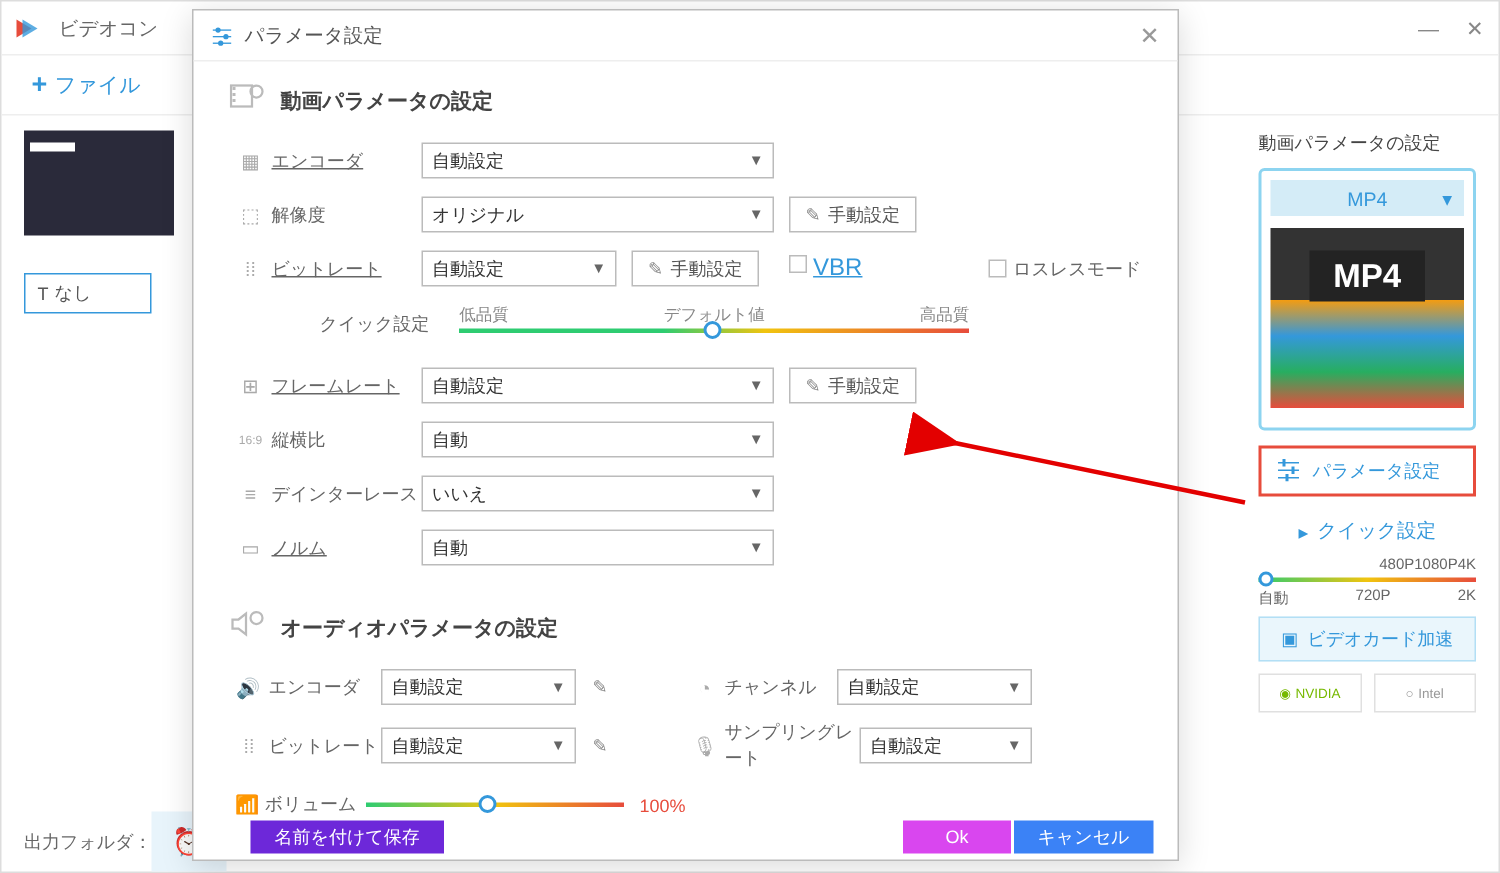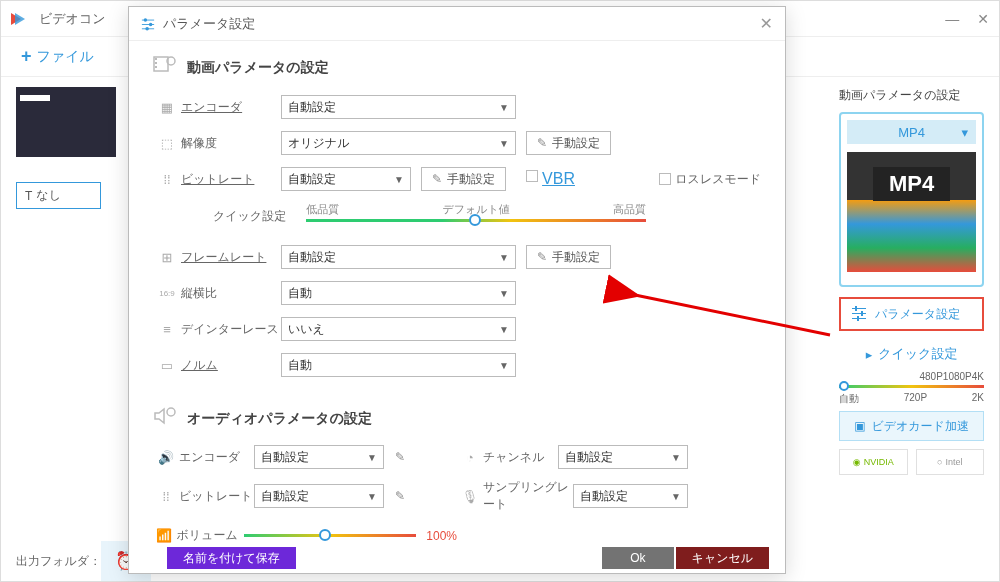--- a/index.html
+++ b/index.html
@@ -91,22 +91,22 @@
 .arow .rlabel { width: 75px; font-size: 12px; color: #666; }
 .edit-ic { width: 20px; height: 20px; display: flex; align-items: center; justify-content: center; margin-left: 6px; color: #888; font-size: 12px; cursor: pointer; }
 .vol-row { display: flex; align-items: center; margin-top: 4px; }
 .vol-track { width: 190px; height: 3px; background: linear-gradient(90deg, #2ecc71, #f1c40f, #e74c3c); position: relative; margin-right: 10px; }
 .vol-handle { position: absolute; top: -5px; left: 75px; width: 12px; height: 12px; background: #fff; border: 2px solid #3498db; border-radius: 50%; }
 .vol-val { font-size: 12px; color: #e74c3c; }
 
 .dlg-footer { height: 30px; display: flex; align-items: center; padding: 0 16px 0 38px; gap: 0; }
 .fbtn { height: 22px; padding: 0 16px; font-size: 12px; color: #fff; display: flex; align-items: center; cursor: pointer; }
 .fbtn.save { background: #6d28d9; }
-.fbtn.ok { background: #737373; margin-left: auto; padding: 4px 28px; }
-.fbtn.cancel { background: #7f1d1d; padding: 0 16px; margin-left: 2px; }
+.fbtn.ok { background: #d946ef; margin-left: auto; padding: 4px 28px; }
+.fbtn.cancel { background: #3b82f6; padding: 0 16px; margin-left: 2px; }
 
 
 .arrow { position: absolute; z-index: 20; pointer-events: none; }
 .arrow svg { overflow: visible; }
 
 svg.ic-svg { width: 16px; height: 16px; }
 </style>
 </head>
 <body>
 

